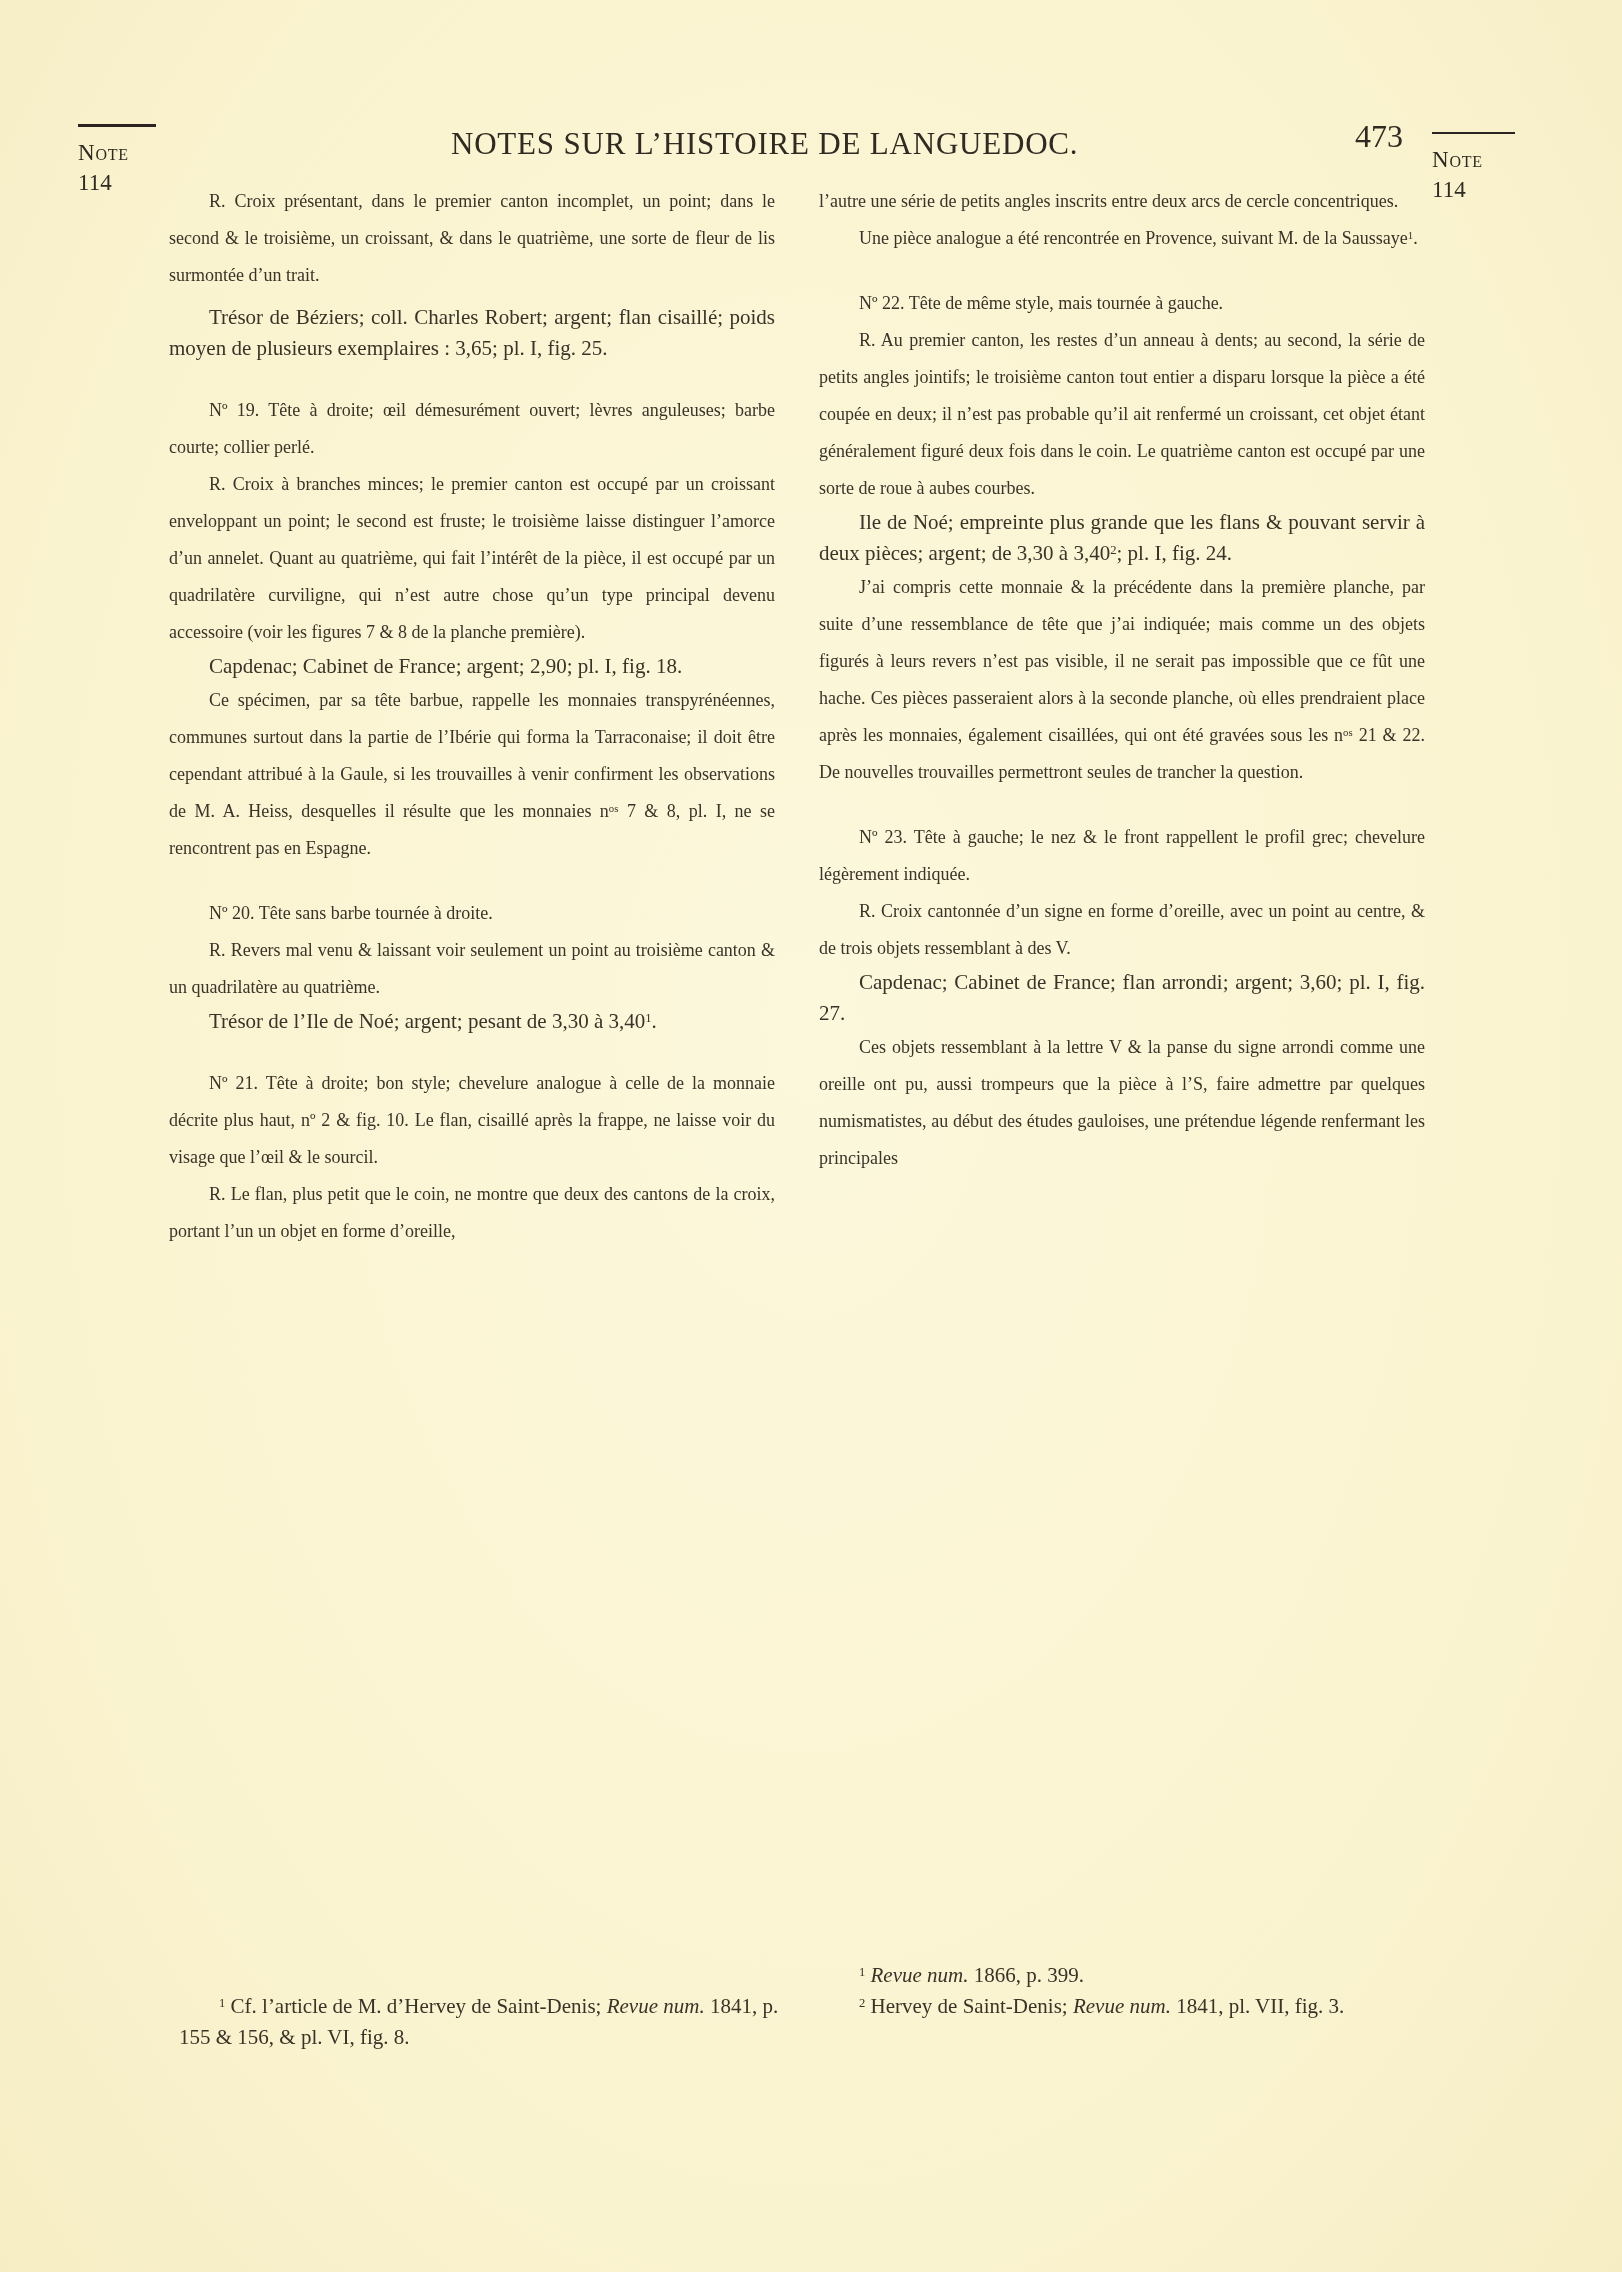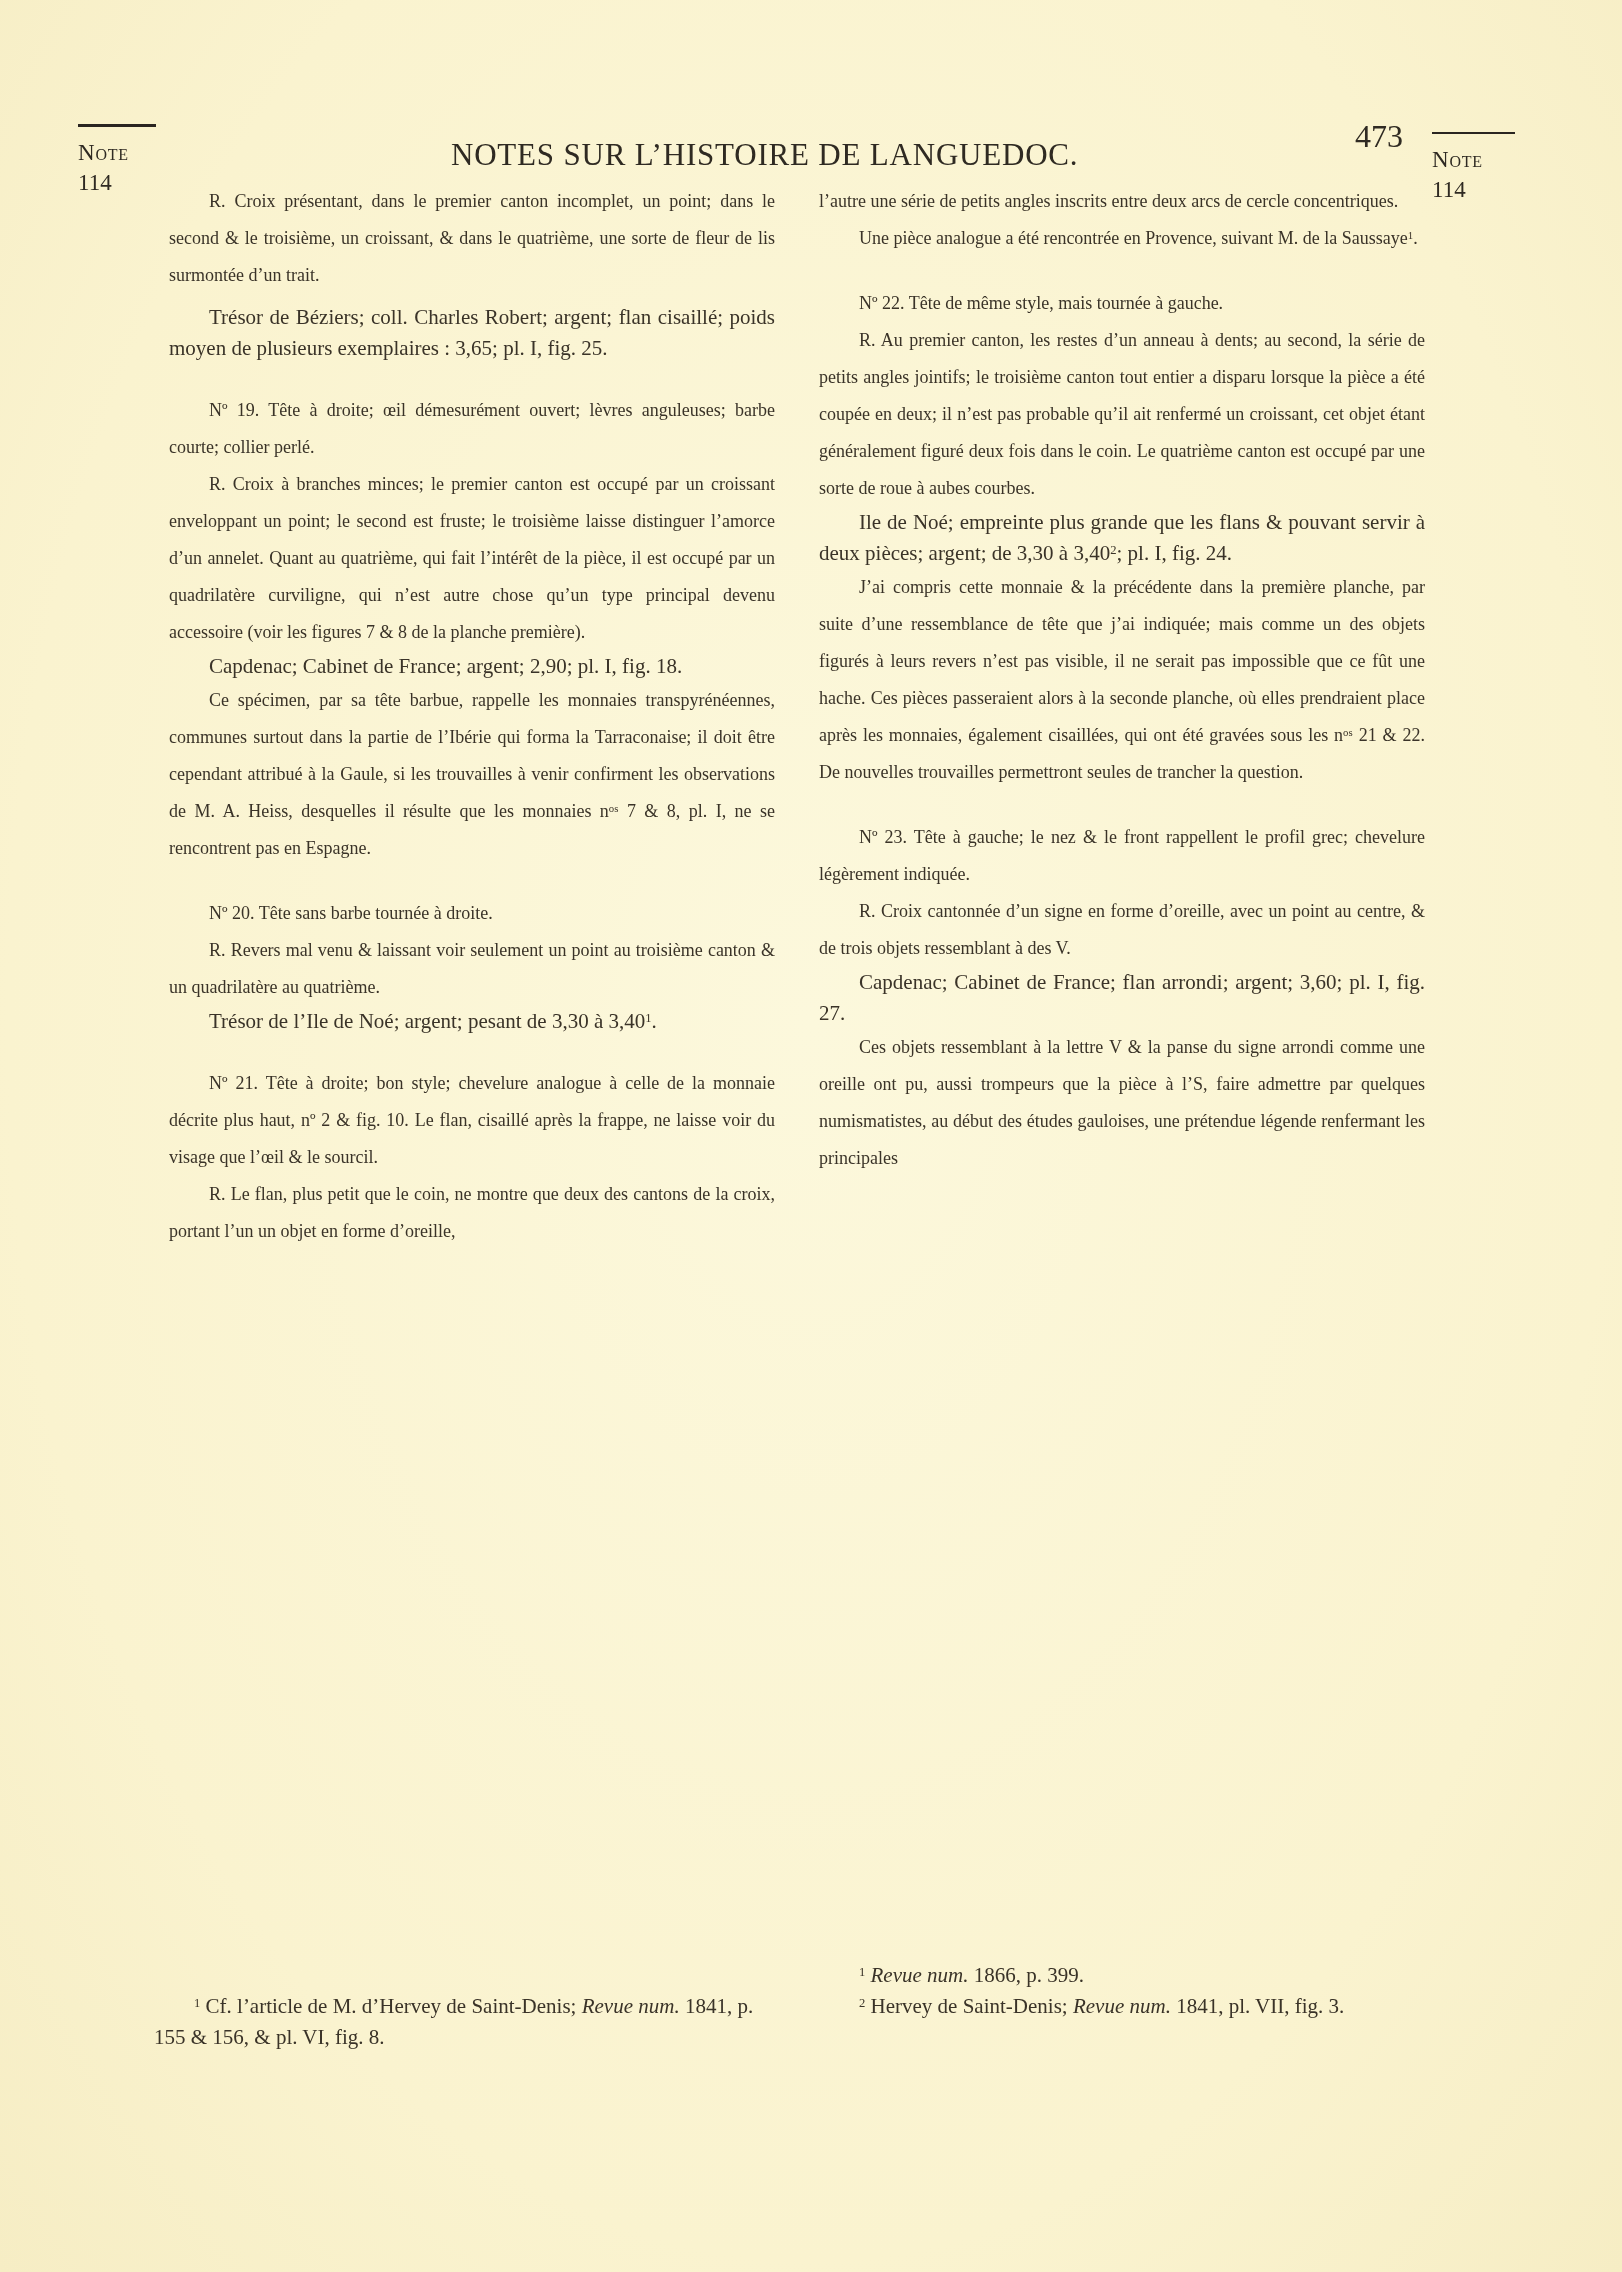--- a/index.html
+++ b/index.html
@@ -12,33 +12,33 @@
     color: #3a3328;
   }
   .page { position: absolute; inset: 0;
     background: radial-gradient(ellipse at 50% 45%, #fcf8dc 0%, #faf3cf 70%, #f6edc4 100%); }
   .margin-note { position: absolute; font-size: 23px; line-height: 29.5px; color: #2f2a22; }
   .margin-note .rule { height: 3.1px; background: #2a2520; margin-bottom: 11px; }
   .margin-note .note-label { font-variant: small-caps; letter-spacing: 0.8px; }
   .margin-left { left: 78px; top: 124px; width: 78px; }
   .margin-right { left: 1432px; top: 132px; width: 83px; }
   .margin-right .rule { height: 2.3px; }
-  .running-head { position: absolute; top: 137px; left: 451px; font-size: 31px; letter-spacing: 0.8px; color: #2f2a22; }
+  .running-head { position: absolute; top: 126px; left: 451px; font-size: 31px; letter-spacing: 0.8px; color: #2f2a22; }
   .page-number { position: absolute; top: 118px; left: 1355px; font-size: 32px; color: #2f2a22; }
   .col { position: absolute; top: 183px; width: 606px; }
   .col-left { left: 169px; }
   .col-right { left: 819px; }
   .p { font-size: 18px; line-height: 37px; text-align: justify; margin: 0; }
   .p.indent { text-indent: 40px; }
   .p.small { font-size: 21px; line-height: 31px; }
   .gap { height: 28px; }
   .gap-sm { height: 7.8px; }
   .r { font-variant: small-caps; }
   .footnotes { position: absolute; width: 606px; font-size: 21px; line-height: 31px; }
-  .fn-left { left: 154px; top: 1991px; }
+  .fn-left { left: 179px; top: 1991px; }
   .fn-right { left: 819px; top: 1960px; }
   .fn { margin: 0; text-indent: 40px; }
   sup { font-size: 60%; vertical-align: 0.5em; line-height: 0; }
   i { font-style: italic; }
 </style>
 </head>
 <body>
 
 <div class="page">
 

